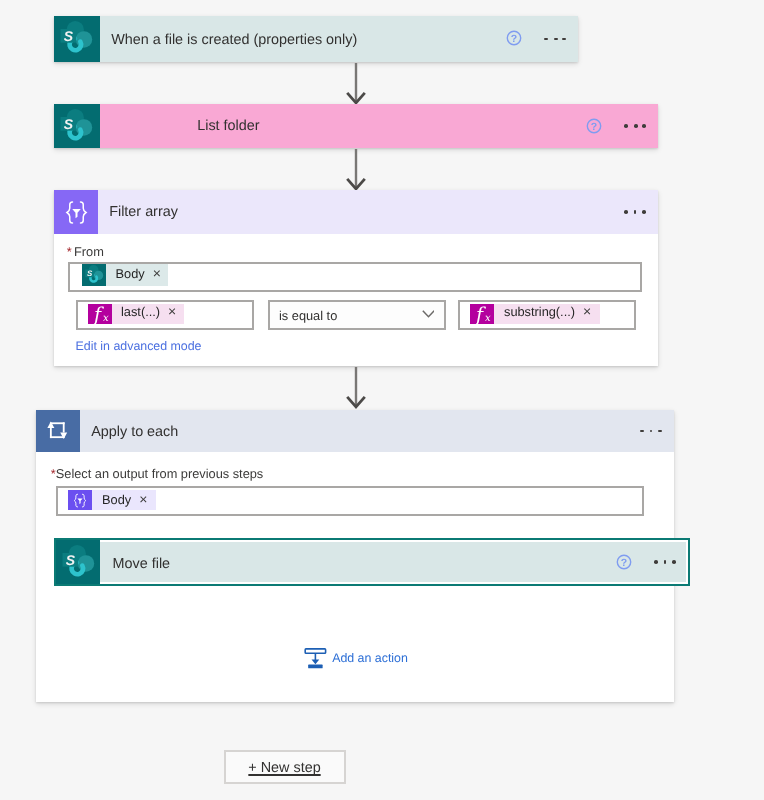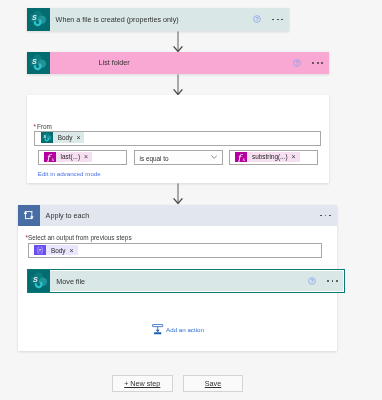--- a/index.html
+++ b/index.html
@@ -119,20 +119,35 @@
         </span>
     </div>
   </div>
 
   <svg class="arrow" style="left:173px;top:74px;" width="11" height="22" viewBox="0 0 11 22">
     <path d="M5 0.5 V20" stroke="#797775" stroke-width="1.2" fill="none"></path>
     <path d="M0.6 15.4 L5 20.4 L9.4 15.4" stroke="#4c4a48" stroke-width="1.4" fill="none"></path>
   </svg>
 
   <div class="panel" style="left:27px;top:95px;width:302px;height:88px;">
+    <div class="panel-head" style="background:#ebe7fb;">
+      <div class="card-icon" style="background:#8668f5;">
+        <svg width="12.5" height="12.5" viewBox="0 0 100 100">
+            <use href="#dataop-glyph"></use>
+          </svg>
+      </div>
+      <div class="card-title">Filter array</div>
+      <div class="card-actions">
+        <span class="dots">
+            <i></i>
+            <i></i>
+            <i></i>
+          </span>
+      </div>
+    </div>
 
     <span class="req" style="position:absolute;left:6.4px;top:29.2px;">*</span>
     <span class="lbl" style="position:absolute;left:10px;top:29.2px;">From</span>
 
     <div class="field" style="left:7.3px;top:35.5px;width:287px;height:15px;">
       <div class="token" style="left:5.5px;top:0.8px;background:#dce9e9;">
         <svg class="tk-icon" viewBox="-9 -2 118 104" preserveAspectRatio="none" style="background:#036c70;">
           <use href="#sp-glyph"></use>
         </svg>
         <span class="tk-body">
@@ -247,15 +262,14 @@
         <rect x="1.2" y="0.8" width="20.6" height="4.4" rx="0.8" fill="none" stroke="#1d5fb4" stroke-width="1.6"></rect>
         <path d="M11.5 5.4 V14.2" stroke="#1d5fb4" stroke-width="1.6"></path>
         <path d="M7.6 11.6 L11.5 16.4 L15.4 11.6 Z" fill="#1d5fb4"></path>
         <rect x="4.2" y="16.6" width="14.6" height="3.8" rx="0.6" fill="#1d5fb4"></rect>
       </svg>
       <span class="link" style="position:static;margin-left:2.3px;margin-bottom:1.4px;color:#2d6fd6;">Add an action</span>
     </div>
   </div>
 
   <button class="btn" style="left:112px;top:375px;width:60.5px;height:17px;">+ New step</button>
-  <button class="btn" style="left:183px;top:375px;width:60px;height:17px;">Save</button>
 
 </div>
 
 </body></html>

